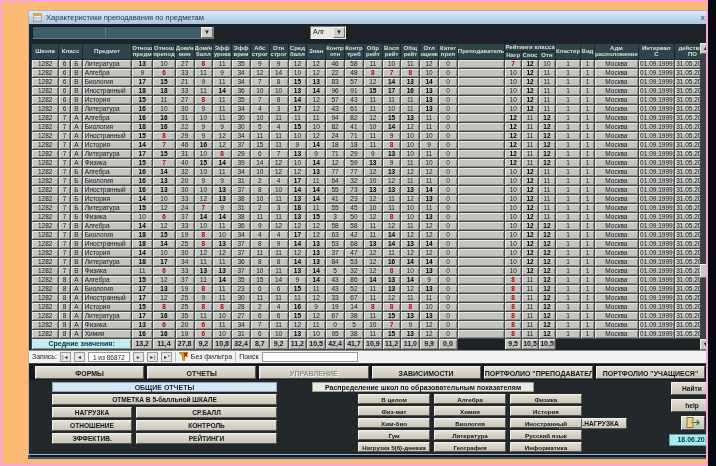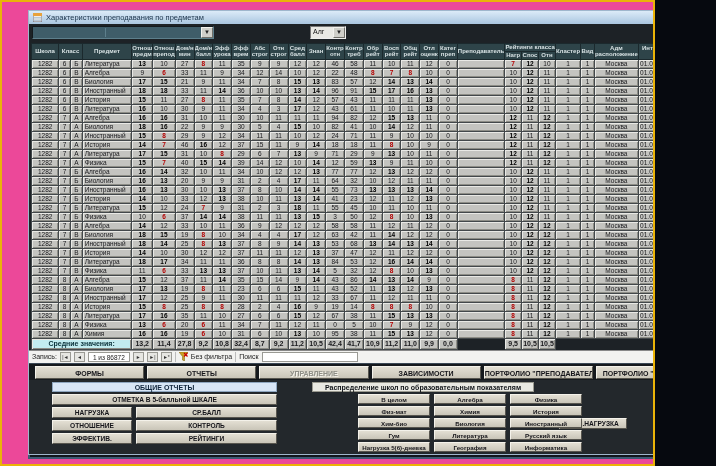--- a/index.html
+++ b/index.html
@@ -1,17 +1,17 @@
 <!DOCTYPE html>
 <html><head>
 <meta charset="utf-8">
 <style>
   html,body{margin:0;padding:0;background:#06090f;}
   *{box-sizing:border-box;font-family:"Liberation Sans",sans-serif;}
-  .screen{position:relative;width:655px;height:466px;background:#ec4899;border:2px solid #eab308;overflow:hidden;}
+  .screen{position:relative;width:708px;height:466px;background:#fdba74;border:2px solid #f9a8d4;overflow:hidden;}
   .window{position:absolute;left:26px;top:8px;width:684px;height:445px;background:#23282c;
           border:1px solid #9fb6cc;box-shadow:2px 2px 0 0 #11161d,4px 0 0 0 #3e5a75,0 4px 0 0 #3e5a75;}
   
   .titlebar{height:13px;background:linear-gradient(#dcebf8,#aac6e0);display:flex;align-items:center;padding:0 4px;gap:4px;}
   .titlebar .ttl{font-size:7.5px;color:#20384f;flex:1;white-space:nowrap;overflow:hidden;}
   .winicon{width:9px;height:9px;flex:0 0 9px;}
   .closex{font-size:8px;color:#5a6d80;font-weight:bold;line-height:9px;padding:0 2px;cursor:default;}
   
   .filterrow{height:19px;position:relative;background:#1d2226;}
   .combo1{position:absolute;left:3px;top:2px;width:182px;height:13px;background:#3f5d69;border:1px solid;border-color:#141a1e #5d7f8c #5d7f8c #141a1e;display:flex;}

